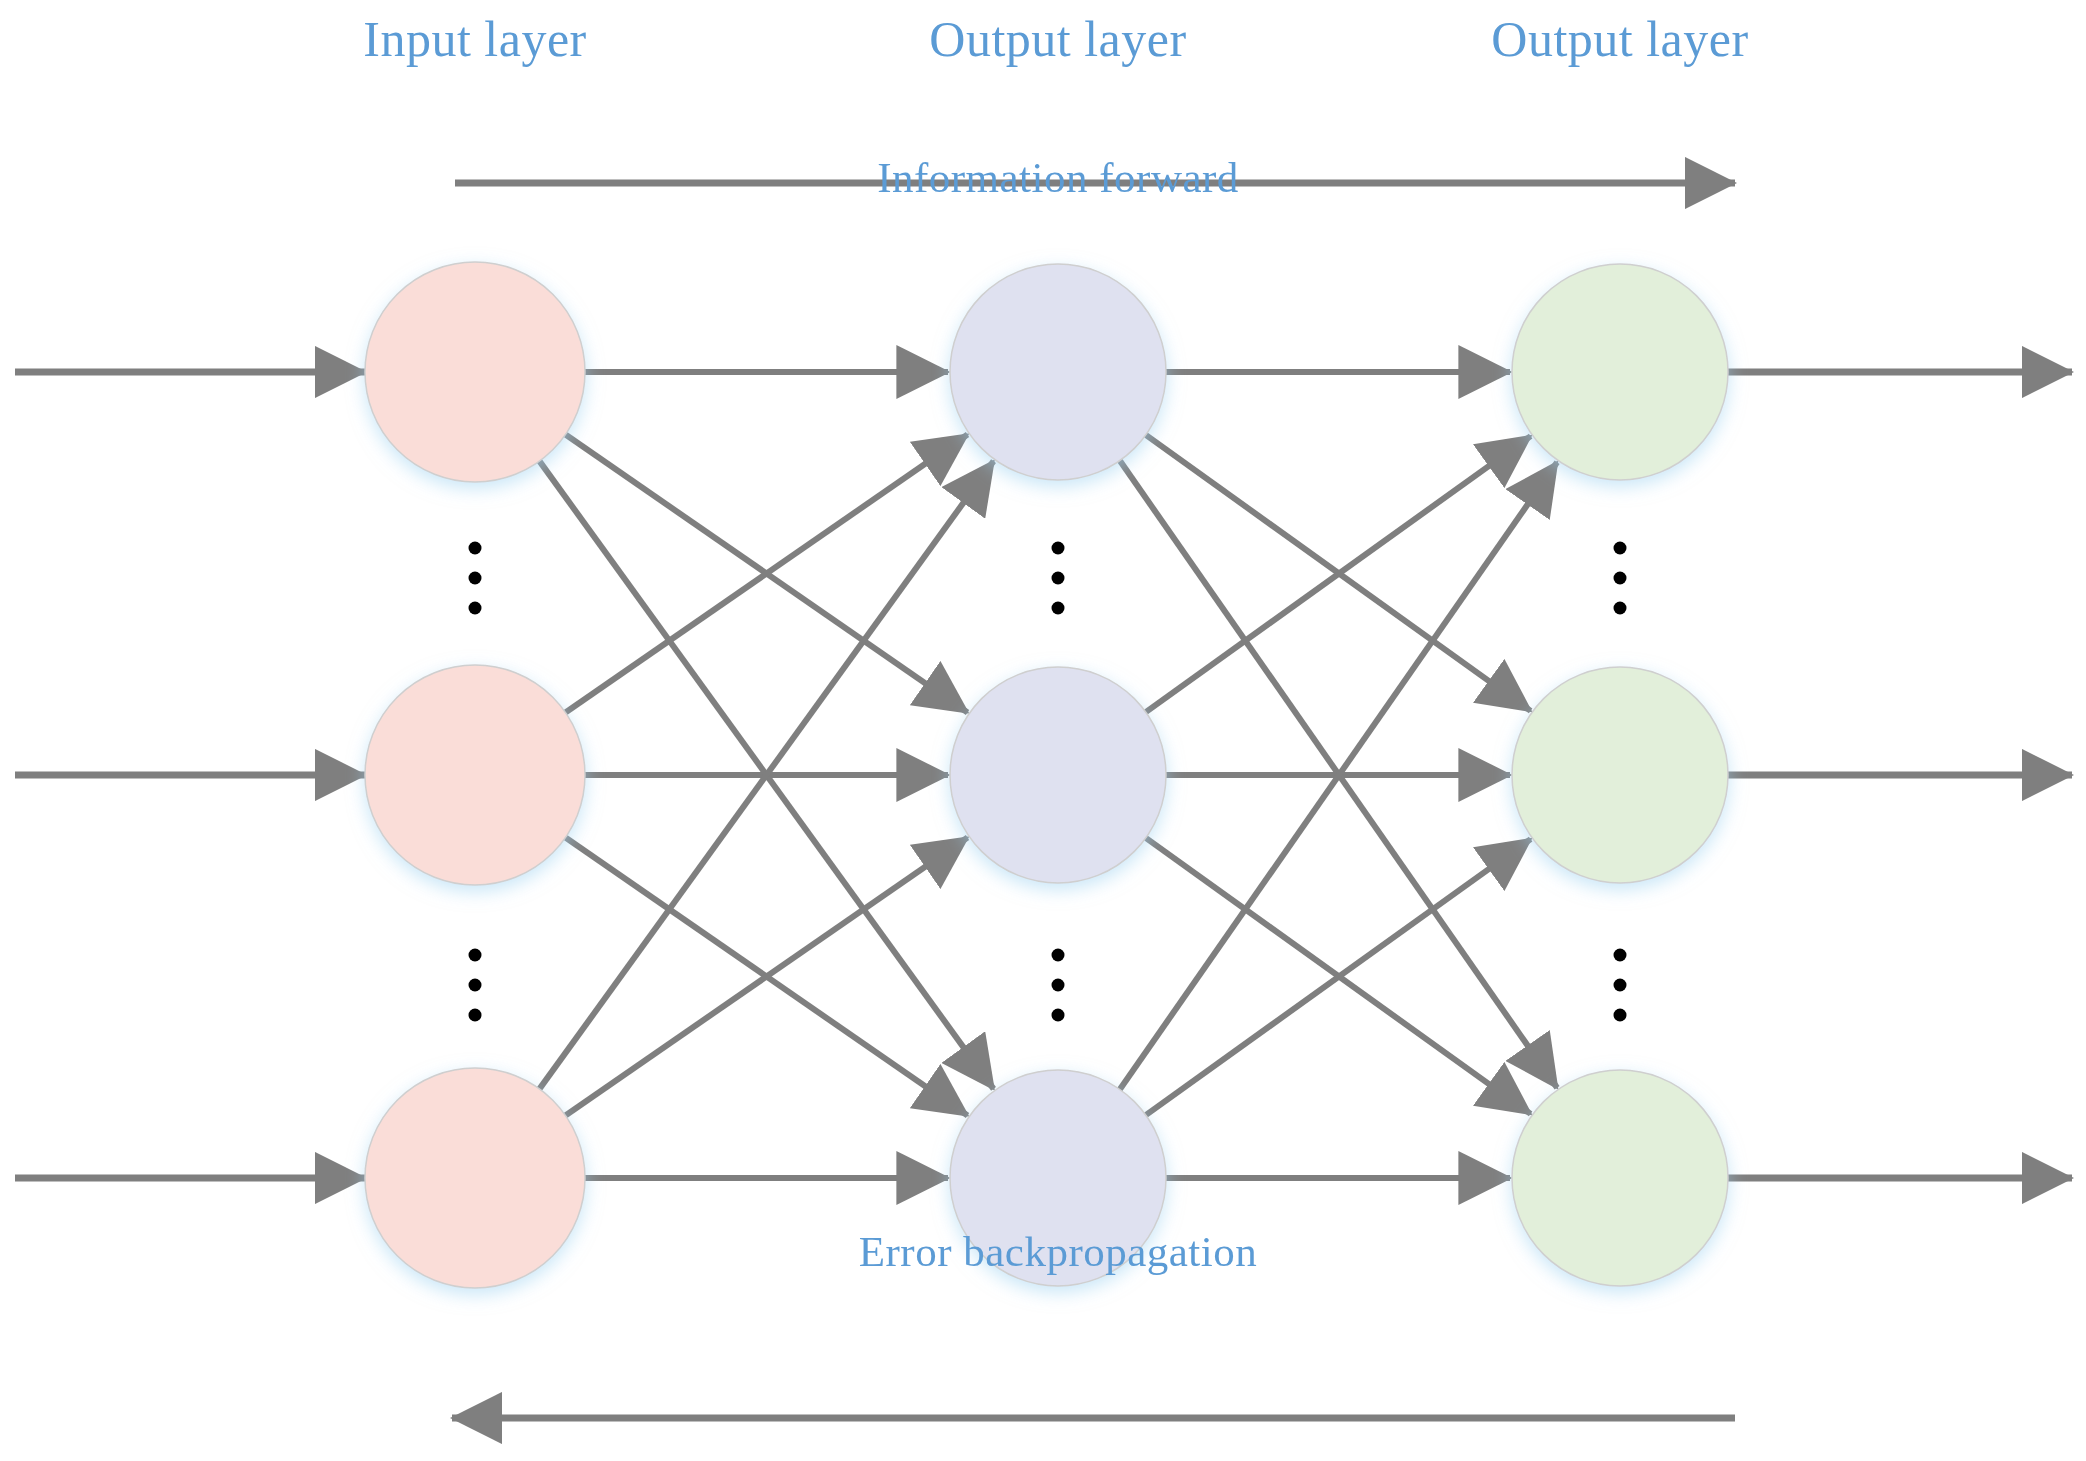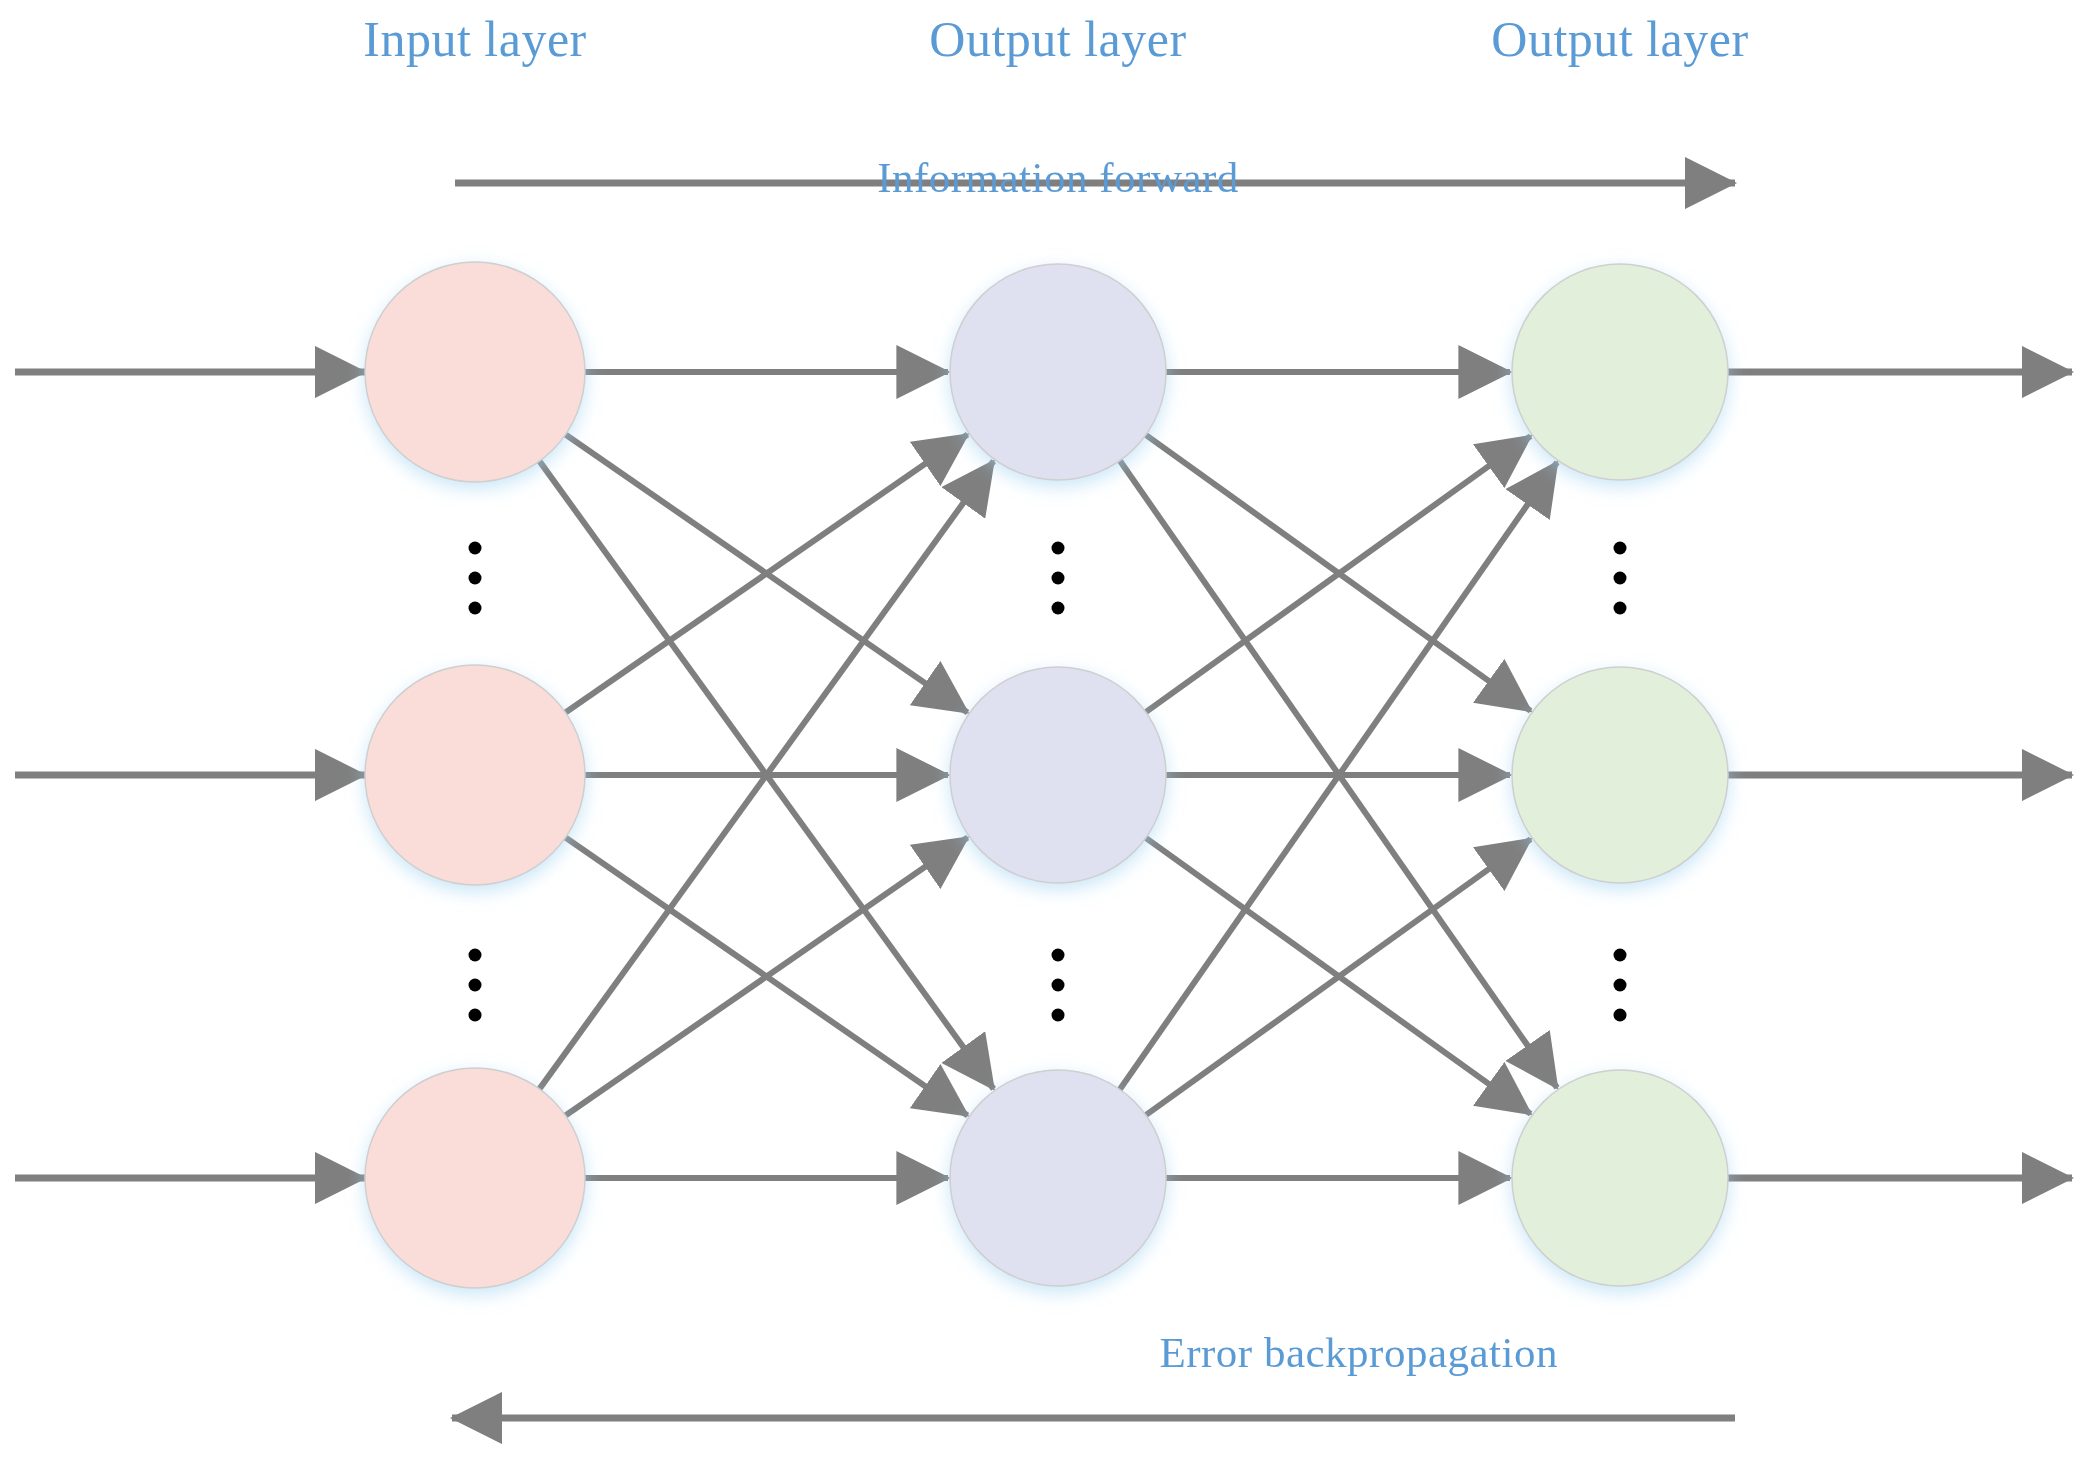--- a/index.html
+++ b/index.html
@@ -143,15 +143,15 @@
         <line x1="455" y1="183" x2="1735" y2="183" stroke="#7F7F7F" stroke-width="7" marker-end="url(#arrowHeadBig)"></line>
         <line x1="1735" y1="1418" x2="452" y2="1418" stroke="#7F7F7F" stroke-width="7" marker-end="url(#arrowHeadBig)"></line>
       </g>
   </svg>
 
   <div class="layer-label" id="label-input" style="left: -25px; top: 10px; width: 1000px;">Input layer</div>
   <div class="layer-label" id="label-hidden" style="left: 558px; top: 10px; width: 1000px;">Output layer</div>
   <div class="layer-label" id="label-output" style="left: 1120px; top: 10px; width: 1000px;">Output layer</div>
 
   <div class="flow-label" id="label-forward" style="left: 558px; top: 153px; width: 1000px;">Information forward</div>
-  <div class="flow-label" id="label-backward" style="left: 558px; top: 1328px; width: 1000px; text-align: right;">Error backpropagation</div>
+  <div class="flow-label" id="label-backward" style="left: 558px; top: 1227px; width: 1000px;">Error backpropagation</div>
 
 </div>
 
 </body></html>

